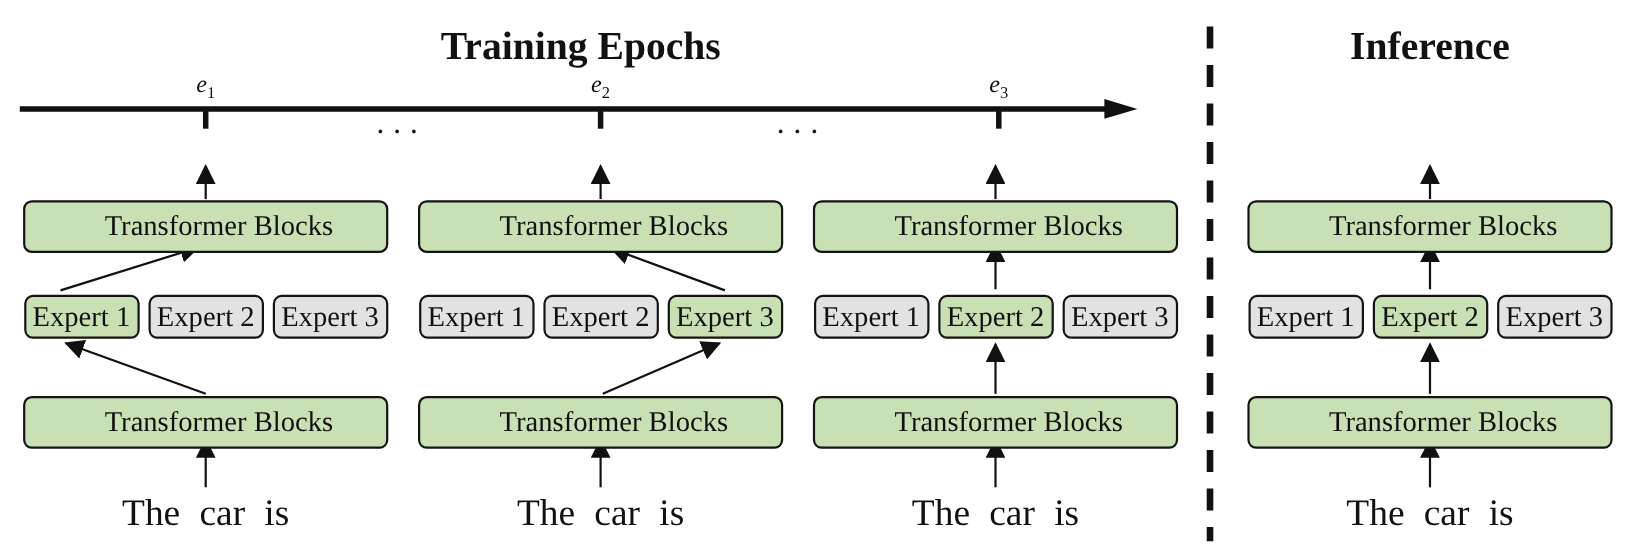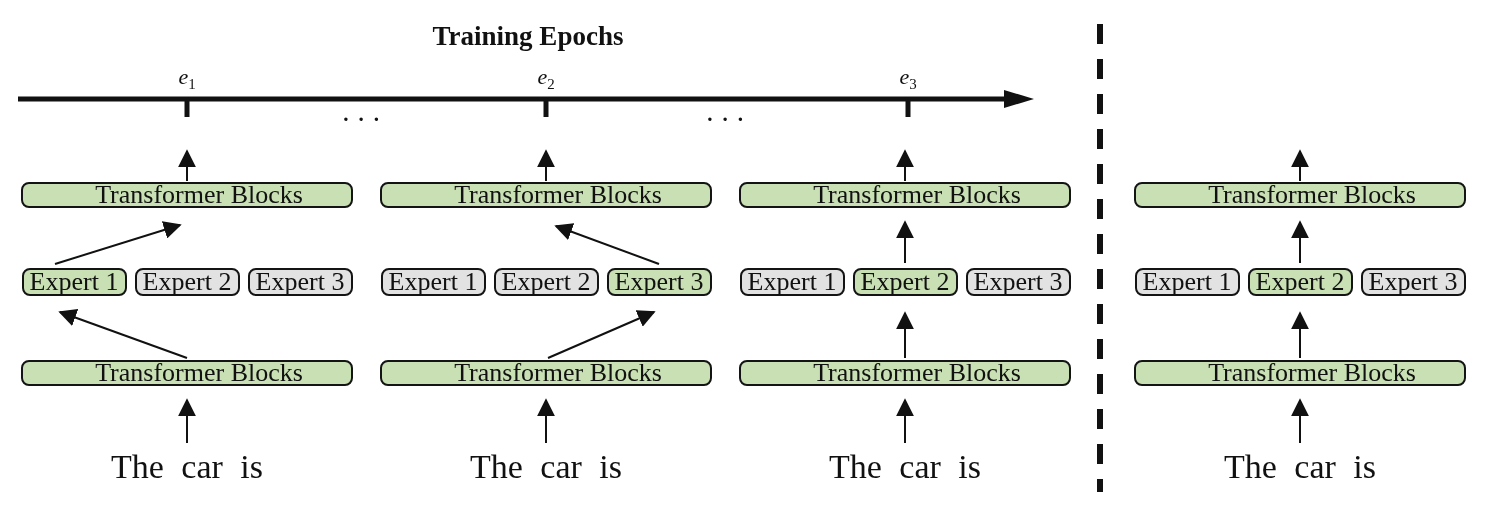--- a/index.html
+++ b/index.html
@@ -10,47 +10,47 @@
     --background:#ffffff;
   }
   html,body{margin:0;padding:0;background:var(--background);}
   .canvas{
     position:relative;width:1498px;height:507px;background:var(--background);
     font-family:"Liberation Serif","DejaVu Serif",serif;color:#111;overflow:hidden;
   }
   .svg-overlay{position:absolute;left:0;top:0;width:1498px;height:507px;}
   .section-title{
     position:absolute;top:21px;transform:translateX(-50%);
-    font-weight:bold;font-size:27px;white-space:nowrap;
+    font-weight:bold;font-size:36px;white-space:nowrap;
   }
   .epoch-label{
     position:absolute;top:60px;transform:translateX(-50%);
     font-size:22px;font-style:italic;line-height:34px;white-space:nowrap;
   }
   .epoch-label sub{font-style:normal;font-size:0.68em;line-height:0;}
   .tl-dots{
     position:absolute;top:104px;transform:translateX(-50%);
     font-size:21px;font-weight:bold;letter-spacing:10px;line-height:21px;
   }
   .col{position:absolute;top:0;height:507px;width:332px;}
   .block{
-    position:absolute;left:0;right:0;height:26px;
+    position:absolute;left:0;right:0;height:48px;
     background:var(--active-fill);border:2.5px solid var(--box-border);
     border-radius:8px;box-sizing:border-box;
     display:flex;align-items:center;justify-content:center;
     font-size:26px;line-height:1;white-space:nowrap;padding-left:24px;
   }
   .block.top{top:182px;}
   .block.bottom{top:360px;}
   .experts{
     position:absolute;top:268px;left:0;right:0;
     display:flex;justify-content:center;gap:8px;
   }
   .expert{
-    width:105px;height:28px;box-sizing:border-box;
+    width:105px;height:40px;box-sizing:border-box;
     background:var(--inactive-fill);border:2.5px solid var(--box-border);
     border-radius:8px;display:flex;align-items:center;justify-content:center;
     font-size:26px;line-height:1;white-space:nowrap;
   }
   .expert.active{background:var(--active-fill);}
   .input-text{
     position:absolute;top:448px;left:0;right:0;text-align:center;
     font-size:34px;word-spacing:9px;white-space:nowrap;
   }
 </style>
@@ -89,20 +89,21 @@
     <line x1="905" y1="358" x2="905" y2="313" stroke="#111111" stroke-width="2" marker-end="url(#ah)"></line>
     <line x1="905" y1="443" x2="905" y2="400" stroke="#111111" stroke-width="2" marker-end="url(#ah)"></line>
 
     <line x1="1300" y1="181" x2="1300" y2="151" stroke="#111111" stroke-width="2" marker-end="url(#ah)"></line>
     <line x1="1300" y1="263" x2="1300" y2="222" stroke="#111111" stroke-width="2" marker-end="url(#ah)"></line>
     <line x1="1300" y1="358" x2="1300" y2="313" stroke="#111111" stroke-width="2" marker-end="url(#ah)"></line>
     <line x1="1300" y1="443" x2="1300" y2="400" stroke="#111111" stroke-width="2" marker-end="url(#ah)"></line>
   </svg>
 
   <div class="section-title" style="left:528px">Training Epochs</div>
+  <div class="section-title" style="left:1300px">Inference</div>
 
   <span class="epoch-label" style="left:187px"><i>e</i><sub>1</sub></span>
   <span class="epoch-label" style="left:546px"><i>e</i><sub>2</sub></span>
   <span class="epoch-label" style="left:908px"><i>e</i><sub>3</sub></span>
 
   <span class="tl-dots" style="left:366px">...</span>
   <span class="tl-dots" style="left:730px">...</span>
 
   <div class="col" style="left:21px">
     <div class="block top">Transformer Blocks</div>

